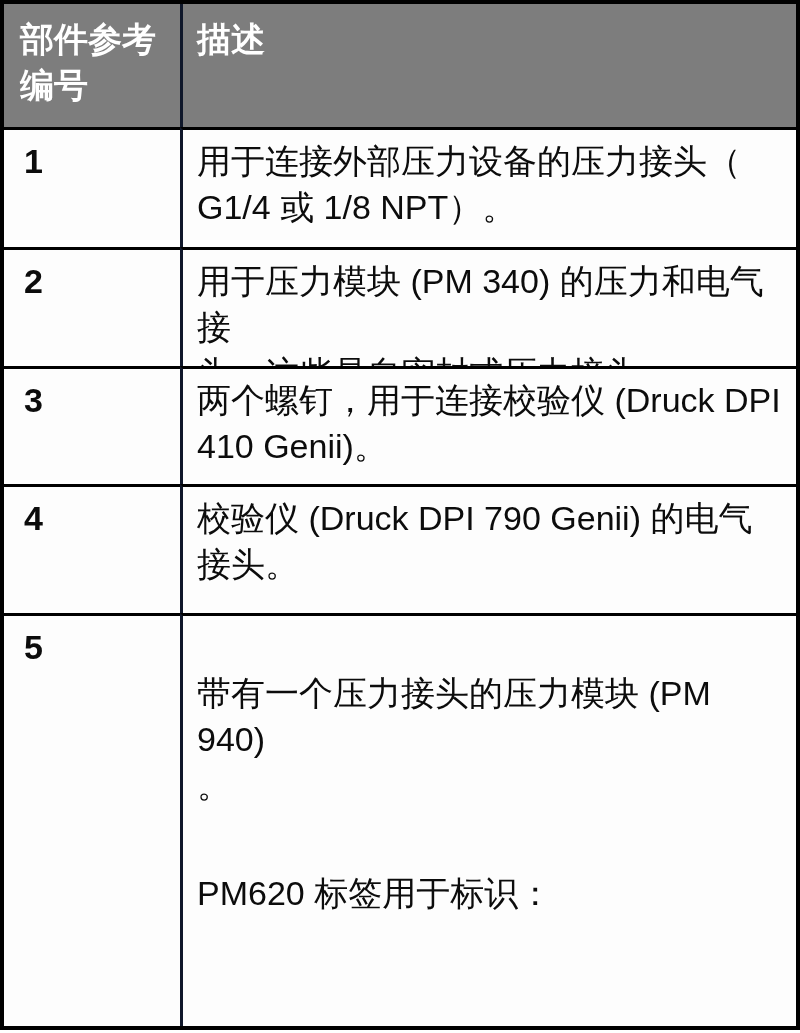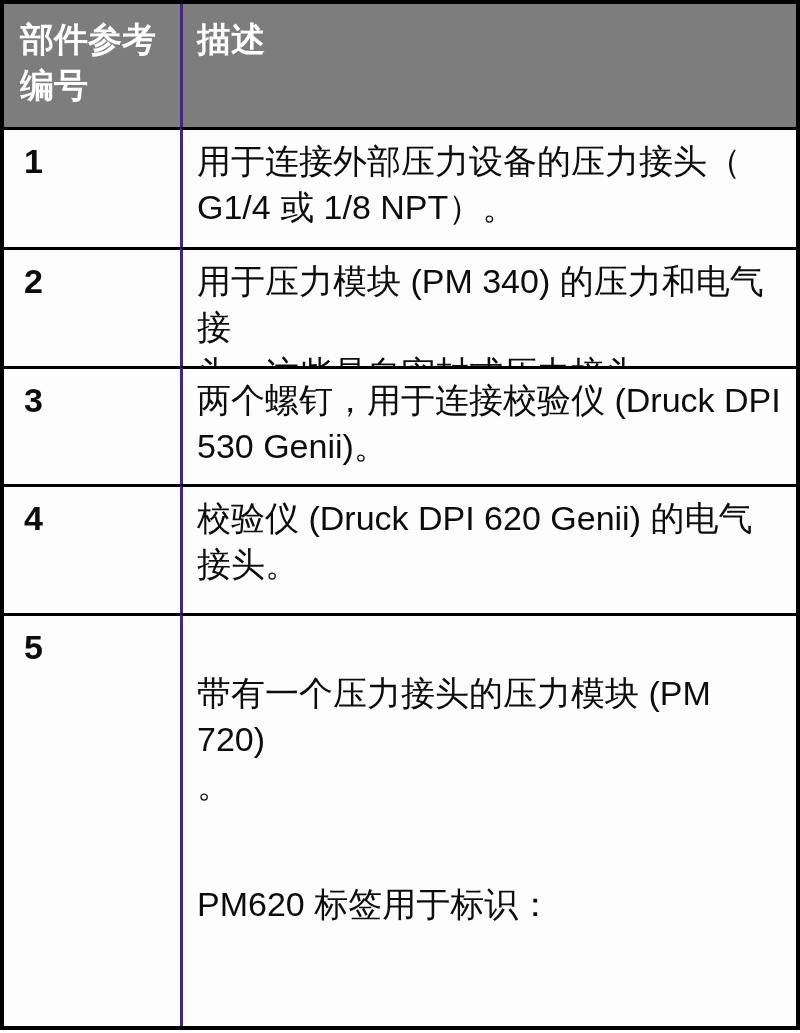--- a/index.html
+++ b/index.html
@@ -27,38 +27,38 @@
   .cell {
     box-sizing: border-box;
     padding: 8px 10px 0 16px;
     font-size: 34px;
     line-height: 46px;
     color: #0c0c0c;
     white-space: pre-line;
     overflow: hidden;
   }
   .c2 {
-    border-left: 3px solid #4c1d95;
+    border-left: 3px solid #0f172a;
     padding-left: 14px;
   }
   .bt {
     border-top: 3px solid #000000;
   }
   .head {
     background: #7d7d7d;
     color: #ffffff;
     font-weight: bold;
     padding-top: 12px;
   }
   .ref {
     font-weight: bold;
     padding-left: 20px;
   }
   
-  .p2 { margin-top: 27px; }
+  .p2 { margin-top: 16px; }
   .detail { margin-top: 16px; margin-left: 48px; }
   .type-row { display: flex; }
   .type-label { flex: 0 0 280px; }
   .type-values { flex: 1; }
 </style>
 </head>
 <body>
 
 <div class="page">
   <div class="tbl">
@@ -70,29 +70,29 @@
     <div class="cell ref bt">1</div>
     <div class="cell c2 bt">用于连接外部压力设备的压力接头（
 G1/4 或 1/8 NPT）。</div>
 
     <div class="cell ref bt">2</div>
     <div class="cell c2 bt">用于压力模块 (PM 340) 的压力和电气接
 头。这些是自密封式压力接头。</div>
 
     <div class="cell ref bt">3</div>
     <div class="cell c2 bt">两个螺钉，用于连接校验仪 (Druck DPI
-530 Genii)。</div>
+410 Genii)。</div>
 
     <div class="cell ref bt">4</div>
-    <div class="cell c2 bt">校验仪 (Druck DPI 620 Genii) 的电气
+    <div class="cell c2 bt">校验仪 (Druck DPI 790 Genii) 的电气
 接头。</div>
 
     <div class="cell ref bt">5</div>
     <div class="cell c2 bt">
-      <div class="p1">带有一个压力接头的压力模块 (PM 720)
+      <div class="p1">带有一个压力接头的压力模块 (PM 940)
 。</div>
       <div class="p2">PM620 标签用于标识：</div>
       <div class="detail">
         <div class="type-row">
           <div class="type-label">类型：</div>
           <div class="type-values">g：表压
 a：绝对</div>
         </div>
         
       </div>

